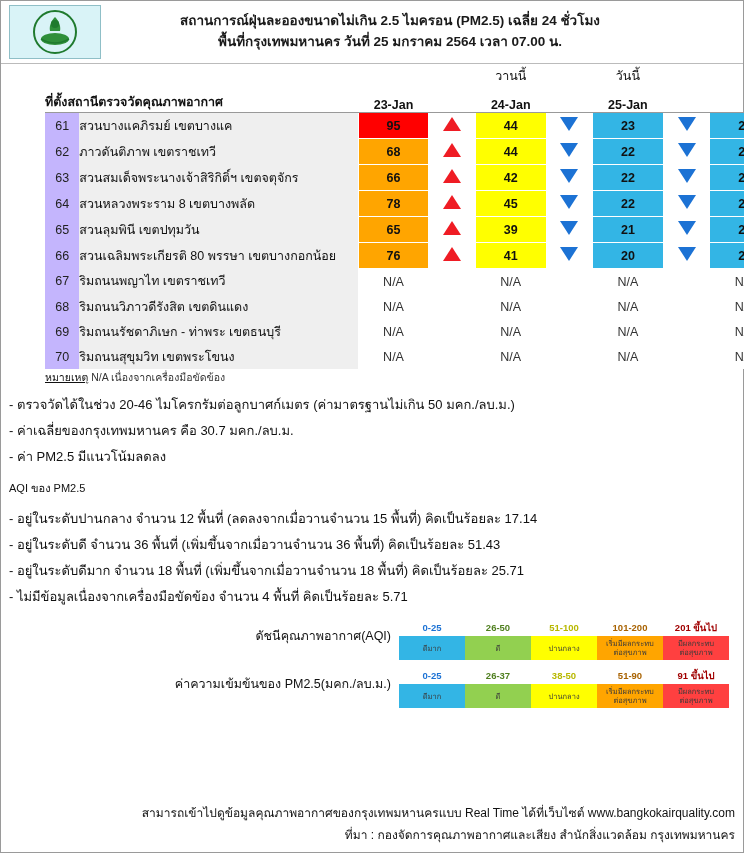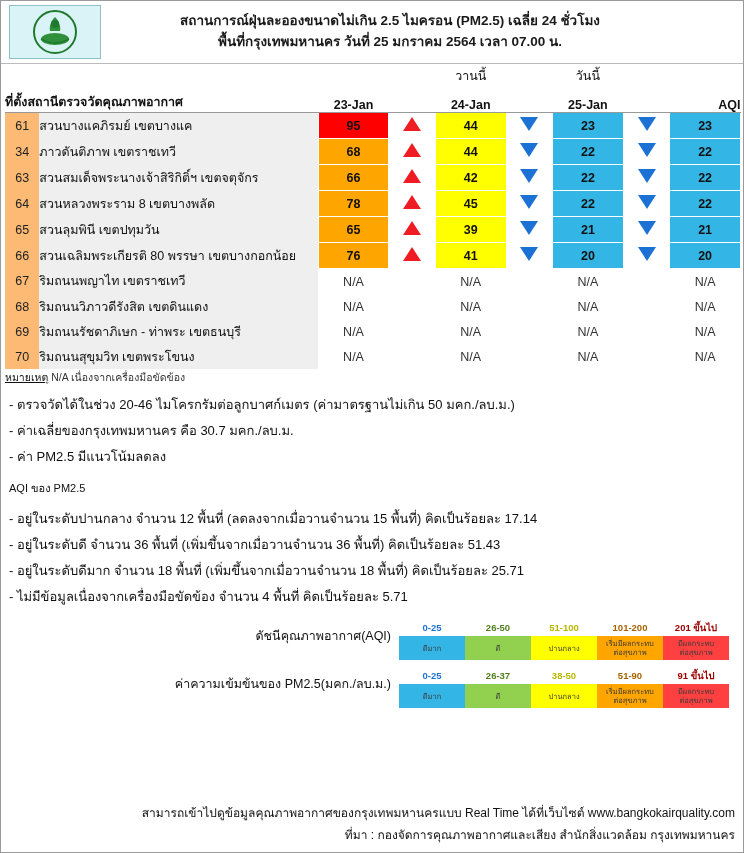--- a/index.html
+++ b/index.html
@@ -57,20 +57,21 @@
   .header-title-2 {
     font-size: 13.5px;
     font-weight: bold;
     color: #1a1a1a;
     line-height: 22px;
   }
 
   
   .table-wrap {
     padding: 0 4px;
+    margin-left: 40px;
   }
   table.aqi {
     border-collapse: collapse;
     width: 736px;
     table-layout: fixed;
   }
   table.aqi td, table.aqi th {
     padding: 0;
     margin: 0;
   }
@@ -107,21 +108,21 @@
   }
   .hdr-c { text-align: center; color:#111;}
   .hdr-r { text-align: right; padding-right: 6px; color:#111;}
 
   tr.data-row td {
     height: 25px;
     font-size: 12.5px;
   }
   td.cell-id {
     text-align: center;
-    background: #fdba74;
+    background: #c4b5fd;
     color: #222;
   }
   td.cell-name {
     text-align: left;
     padding-left: 8px;
     background: #efefef;
     color: #111;
     white-space: nowrap;
     overflow: hidden;
   }
@@ -311,21 +312,21 @@
             <td class="cell-name">สวนบางแคภิรมย์ เขตบางแค</td>
             <td class="val" style="background: rgb(255, 0, 0);">95</td>
             <td class="arrow"><span class="tri-up"></span></td>
             <td class="val" style="background: rgb(255, 255, 0);">44</td>
             <td class="arrow"><span class="tri-down"></span></td>
             <td class="val" style="background: rgb(51, 181, 229);">23</td>
             <td class="arrow"><span class="tri-down"></span></td>
             <td class="val" style="background: rgb(51, 181, 229);">23</td>
           </tr>
           <tr class="data-row">
-            <td class="cell-id">34</td>
+            <td class="cell-id">62</td>
             <td class="cell-name">ภาวดันติภาพ เขตราชเทวี</td>
             <td class="val" style="background: rgb(255, 165, 0);">68</td>
             <td class="arrow"><span class="tri-up"></span></td>
             <td class="val" style="background: rgb(255, 255, 0);">44</td>
             <td class="arrow"><span class="tri-down"></span></td>
             <td class="val" style="background: rgb(51, 181, 229);">22</td>
             <td class="arrow"><span class="tri-down"></span></td>
             <td class="val" style="background: rgb(51, 181, 229);">22</td>
           </tr>
           <tr class="data-row">

